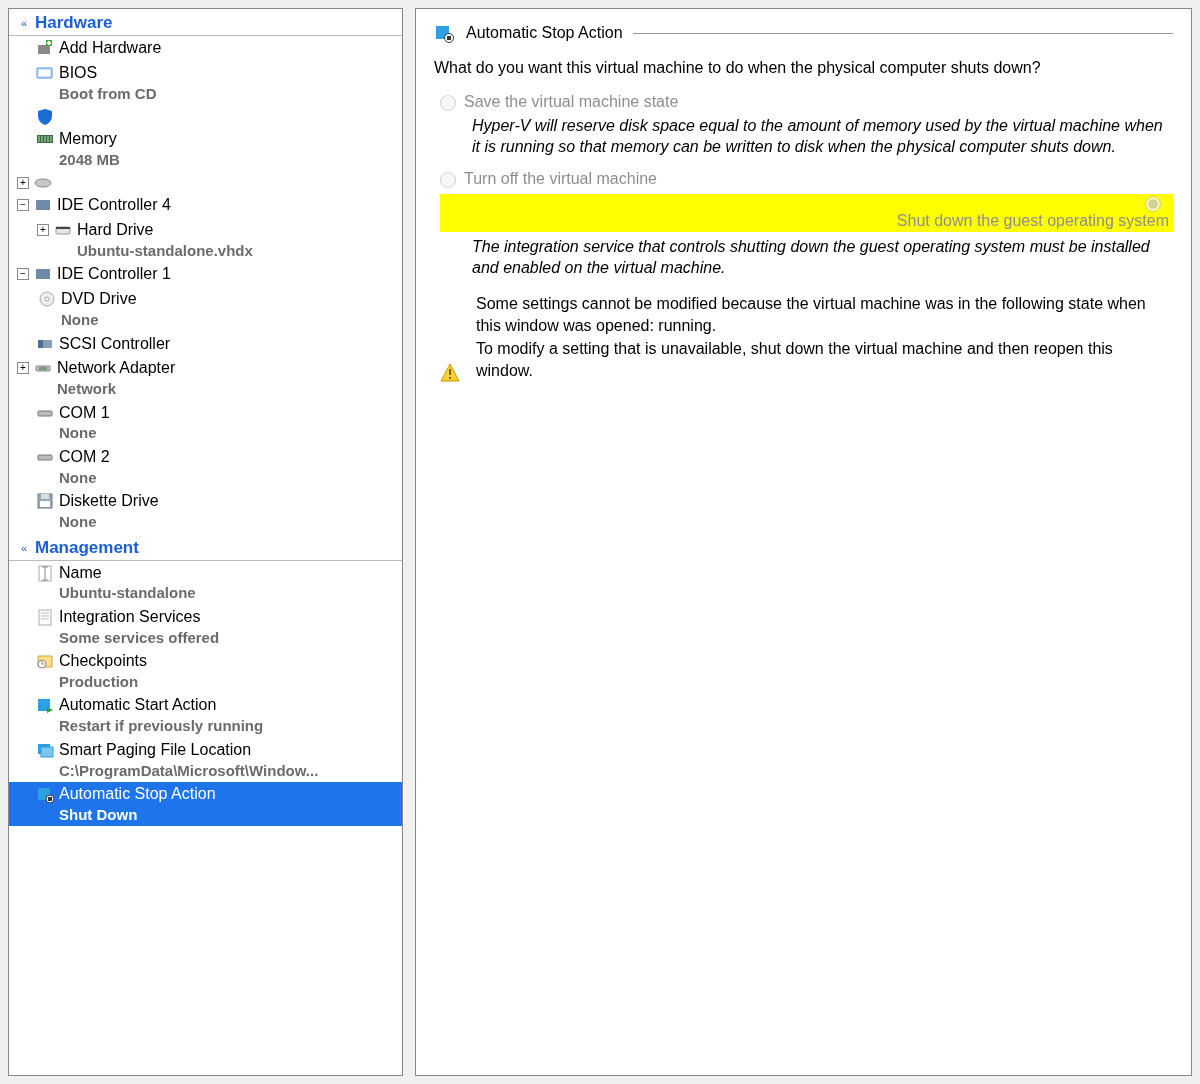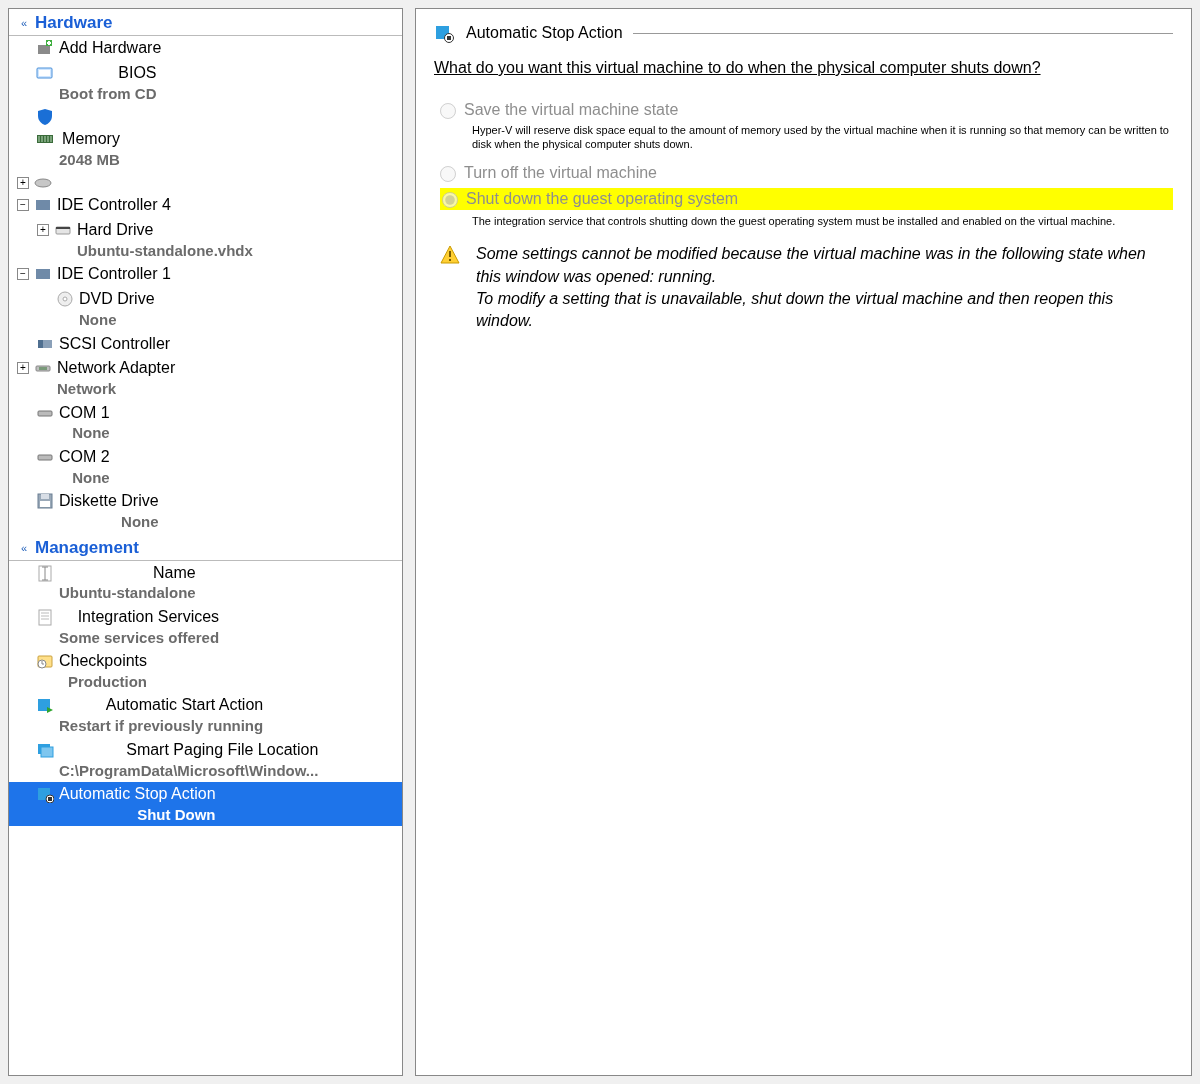--- a/index.html
+++ b/index.html
@@ -58,47 +58,47 @@
   .exp.box { border:1px solid #888; width:12px; height:12px; font-size:10px; line-height:10px; background:#fff; margin-right:4px; margin-top:4px; }
   .icon {
     width:20px; height:20px;
     display:inline-flex; align-items:center; justify-content:center;
     margin-right:4px; flex-shrink:0;
   }
   .lbl-wrap { display:flex; flex-direction:column; padding-bottom:2px;}
   .label { font-size:16px; color:#000; }
   .row.selected .label { color:#fff; }
   .sub   { font-size:15px; color:#6b6b6b; padding-top:0px;font-weight:bold;}
-  .indent1 { padding-left: 26px; text-align: right; }
-  .indent2 { padding-left: 46px; }
+  .indent1 { padding-left: 26px; }
+  .indent2 { padding-left: 28px; }
 
   
   .panel {
     flex:1;
     background:#fff;
     border:1px solid #888;
     padding: 14px 18px;
   }
   .panel-header {
     display:flex; align-items:center;
     margin-bottom:14px;
   }
   .panel-header .title {
     font-size:16px; padding: 0 10px 0 8px;
   }
   .panel-header .rule {
     flex:1; height:1px; background:#999;
   }
-  .question { font-size:16px; margin-bottom:22px; line-height:1.35;text-decoration:underline; }
+  .question { font-size:16px; margin-bottom:14px; line-height:1.35; }
   .option { display:flex; align-items:flex-end; margin:6px 0 2px 6px; font-size:16px; }
   .option input[type=radio] { width:16px; height:16px; margin-right:8px; }
   .option.disabled { color:#8e8e8e; }
-  .option.highlight { background:#ffff00; padding:2px 4px 2px 2px; }
-  .desc { font-size:11px; color:#000; margin:4px 0 12px 38px; line-height:1.35; }
-  .warn { display:flex; align-items:flex-start; margin:14px 0 0 6px;font-style:italic; }
+  .option.highlight { background:#ffff00; padding:2px 4px 2px 2px;flex-direction:column; }
+  .desc { font-size:16px; color:#000; margin:4px 0 12px 38px; line-height:1.35;font-style:italic; }
+  .warn { display:flex; align-items:flex-end; margin:14px 0 0 6px; }
   .warn-icon { width:22px; flex-shrink:0; margin-right:14px; margin-top:2px; }
   .warn-text { font-size:16px; line-height:1.4; }
 
   
   svg { display:block; }
 </style>
 </head>
 <body>
 
 <div class="sidebar">

